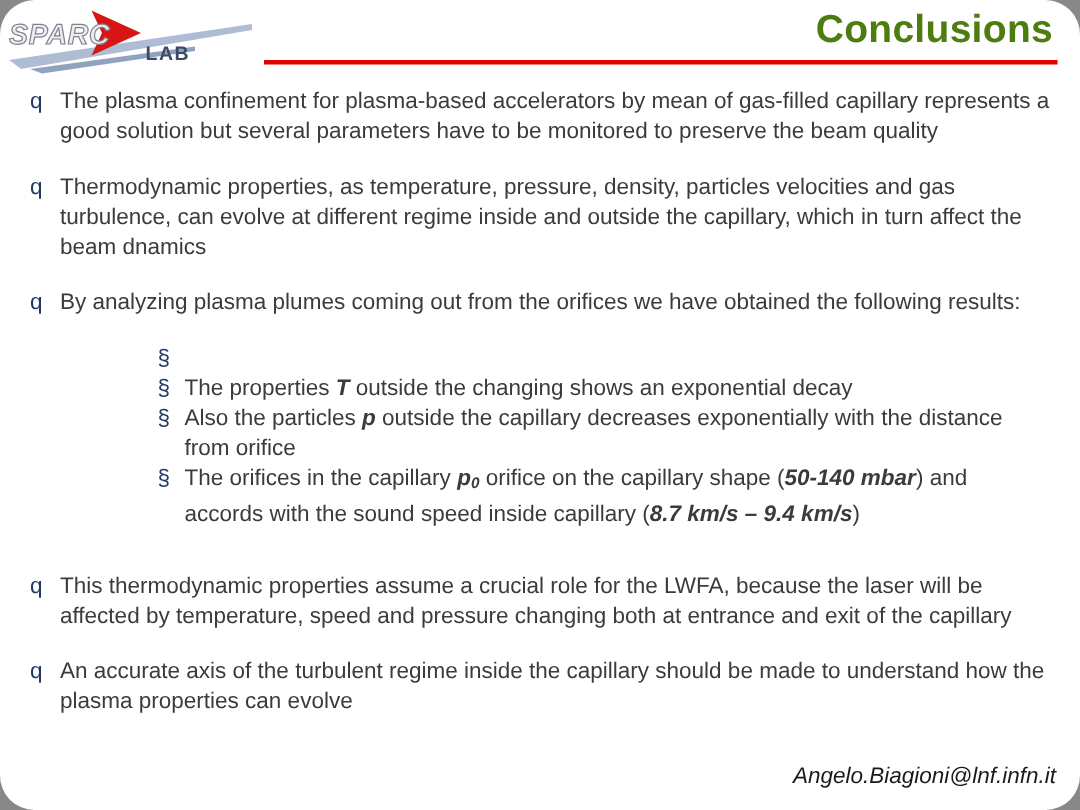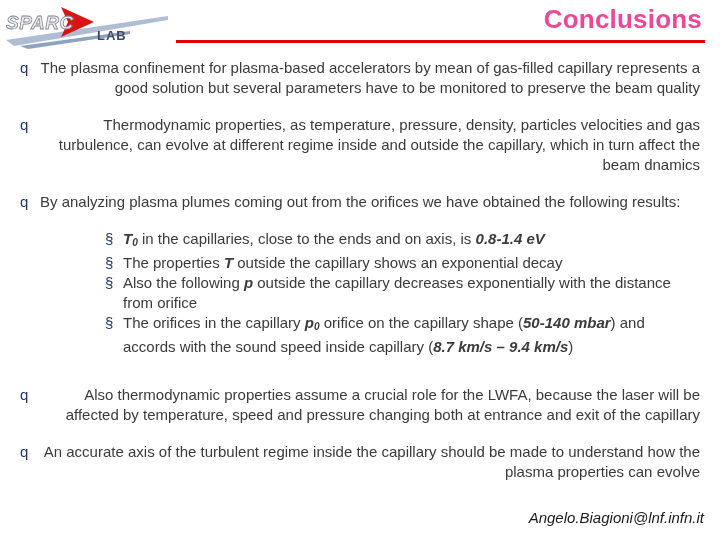--- a/index.html
+++ b/index.html
@@ -1,36 +1,37 @@
 <!DOCTYPE html>
 <html><head>
 <meta charset="utf-8">
 <style>
   html,body{margin:0;padding:0;background:#888;}
   .slide{
     position:relative;width:720px;height:540px;background:#ffffff;
     font-family:"Liberation Sans","DejaVu Sans",sans-serif;overflow:hidden;
     margin:0 auto;
+    border-radius:23px;
   }
   
   .logo{position:absolute;top:4px;left:4px;width:168px;height:46px;}
   .logo svg{width:100%;height:100%;}
   .logo-sparc{font-family:"Liberation Sans",sans-serif;font-size:19px;font-weight:bold;font-style:italic;
     fill:#ececf2;stroke:#82828e;stroke-width:0.8px;letter-spacing:0.5px;}
   .logo-lab{font-family:"Liberation Sans",sans-serif;font-size:13px;font-weight:bold;fill:#3c4a66;letter-spacing:1px;}
   .title{
     position:absolute;top:4px;right:18px;margin:0;
-    font-size:26px;font-weight:bold;color:#ec4899;letter-spacing:0.2px;
+    font-size:26px;font-weight:bold;color:#4d7c0f;letter-spacing:0.2px;
   }
   .rule{position:absolute;top:40px;left:176px;right:15px;height:3px;background:#e00000;}
   
   .content{position:absolute;top:58px;left:20px;right:20px;color:#3b3b3b;}
   .bullet{display:flex;gap:6px;margin-bottom:17px;}
   .bullet .marker{flex:none;width:14px;font-size:15px;line-height:20px;color:#1f3864;}
-  .bullet p{margin:0;font-size:15px;line-height:20px;text-align:right;}
+  .bullet p{margin:0;font-size:15px;line-height:20px;}
   .sublist{margin:12px 0 28px 85px;}
   .sub{display:flex;gap:7px;}
   .sub .marker{flex:none;width:11px;font-size:15px;line-height:20px;color:#1f3864;}
   .sub p{margin:0;font-size:15px;line-height:20px;max-width:560px;}
   .run-bi{font-weight:bold;font-style:italic;}
   .run-sub{font-size:0.68em;vertical-align:-0.22em;}
   
   .email{
     position:absolute;right:16px;bottom:14px;
     font-size:15px;font-style:italic;color:#1a1a1a;text-align:right;
@@ -66,39 +67,38 @@
     </div>
 
     <div class="bullet">
       <span class="marker">q</span>
       <p><span>By analyzing plasma plumes coming out from the orifices we have obtained the following results:</span></p>
     </div>
 
     <div class="sublist">
       <div class="sub">
         <span class="marker">§</span>
-        <p><span class="run-bi">T</span><span class="run-bi run-sub">0</span><span> in the capillaries, close to the ends and on axis, is </span><span class="run-bi">0.8-1.4 eV</span></p>
       </div>
       <div class="sub">
         <span class="marker">§</span>
-        <p><span>The properties </span><span class="run-bi">T</span><span> outside the capillary shows an exponential decay</span></p>
+        <p><span>The properties </span><span class="run-bi">T</span><span> outside the changing shows an exponential decay</span></p>
       </div>
       <div class="sub">
         <span class="marker">§</span>
-        <p><span>Also the following </span><span class="run-bi">p</span><span> outside the capillary decreases exponentially with the distance from orifice</span></p>
+        <p><span>Also the particles </span><span class="run-bi">p</span><span> outside the capillary decreases exponentially with the distance from orifice</span></p>
       </div>
       <div class="sub">
         <span class="marker">§</span>
         <p><span>The orifices in the capillary </span><span class="run-bi">p</span><span class="run-bi run-sub">0</span><span> orifice on the capillary shape (</span><span class="run-bi">50-140 mbar</span><span>) and accords with the sound speed inside capillary (</span><span class="run-bi">8.7 km/s – 9.4 km/s</span><span>)</span></p>
       </div>
     </div>
 
     <div class="bullet">
       <span class="marker">q</span>
-      <p><span>Also thermodynamic properties assume a crucial role for the LWFA, because the laser will be affected by temperature, speed and pressure changing both at entrance and exit of the capillary</span></p>
+      <p><span>This thermodynamic properties assume a crucial role for the LWFA, because the laser will be affected by temperature, speed and pressure changing both at entrance and exit of the capillary</span></p>
     </div>
 
     <div class="bullet">
       <span class="marker">q</span>
       <p><span>An accurate axis of the turbulent regime inside the capillary should be made to understand how the plasma properties can evolve</span></p>
     </div>
 
   </div>
 
   <div class="email">Angelo.Biagioni@lnf.infn.it</div>

